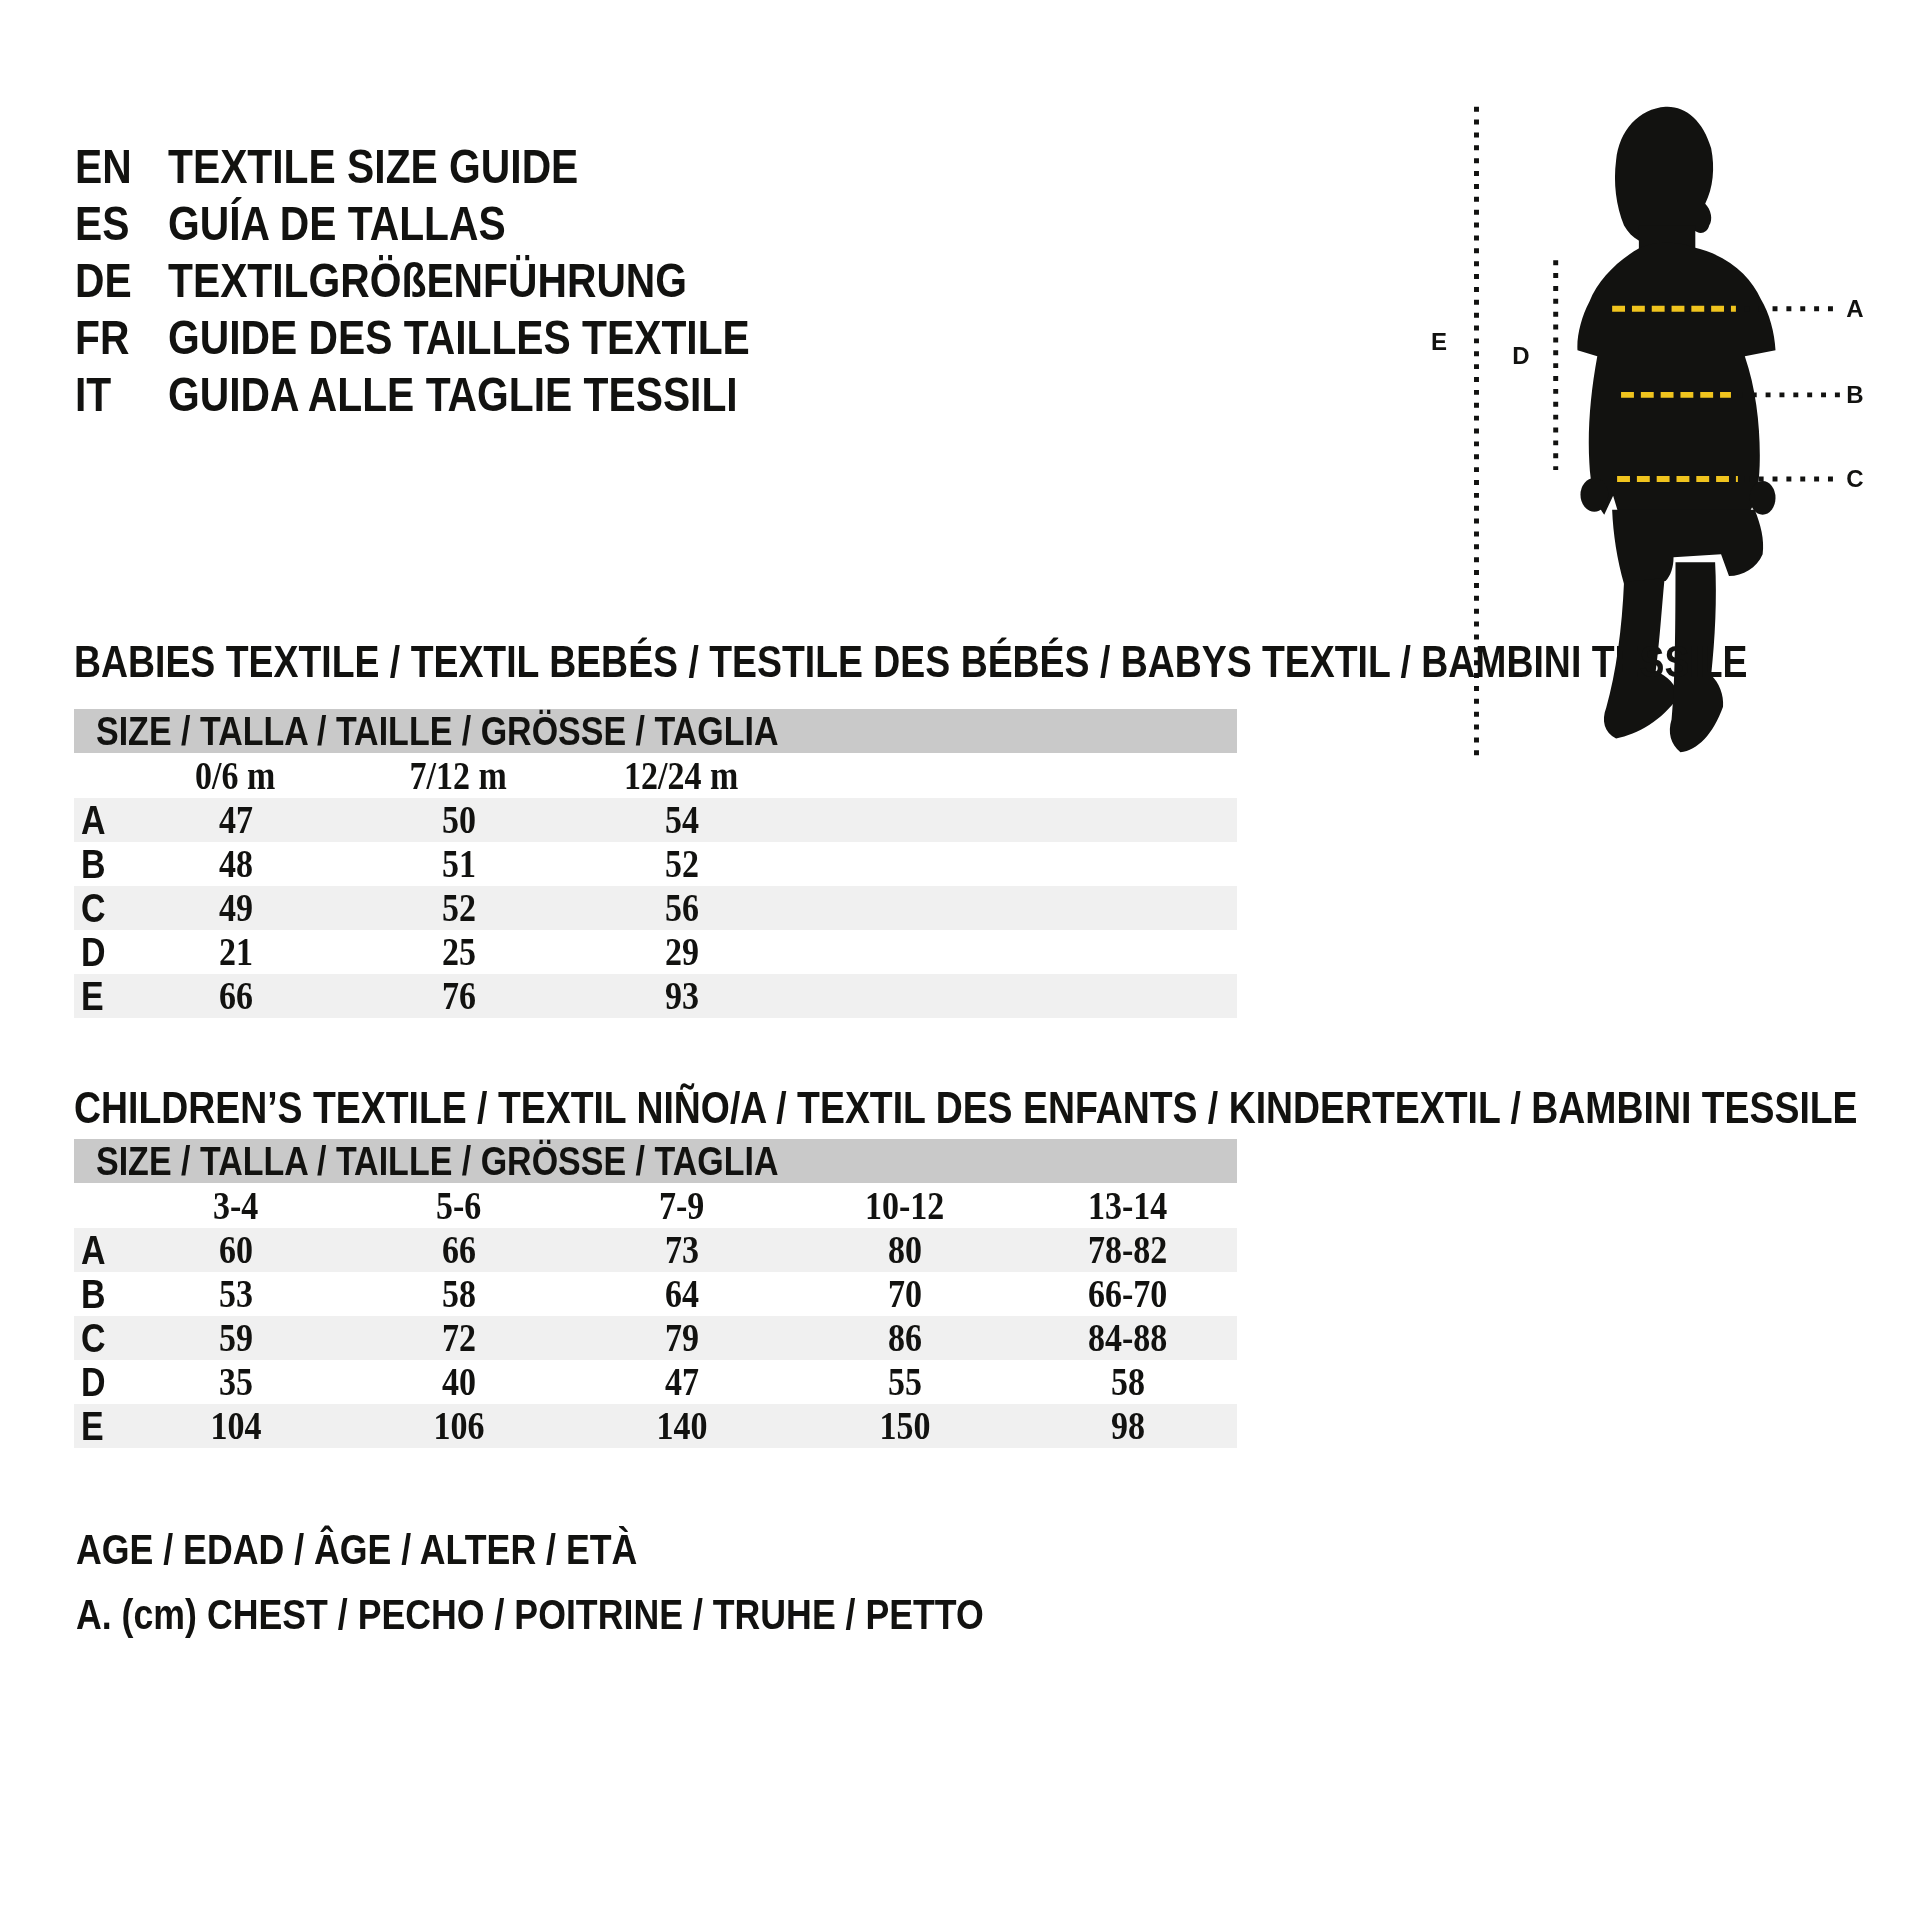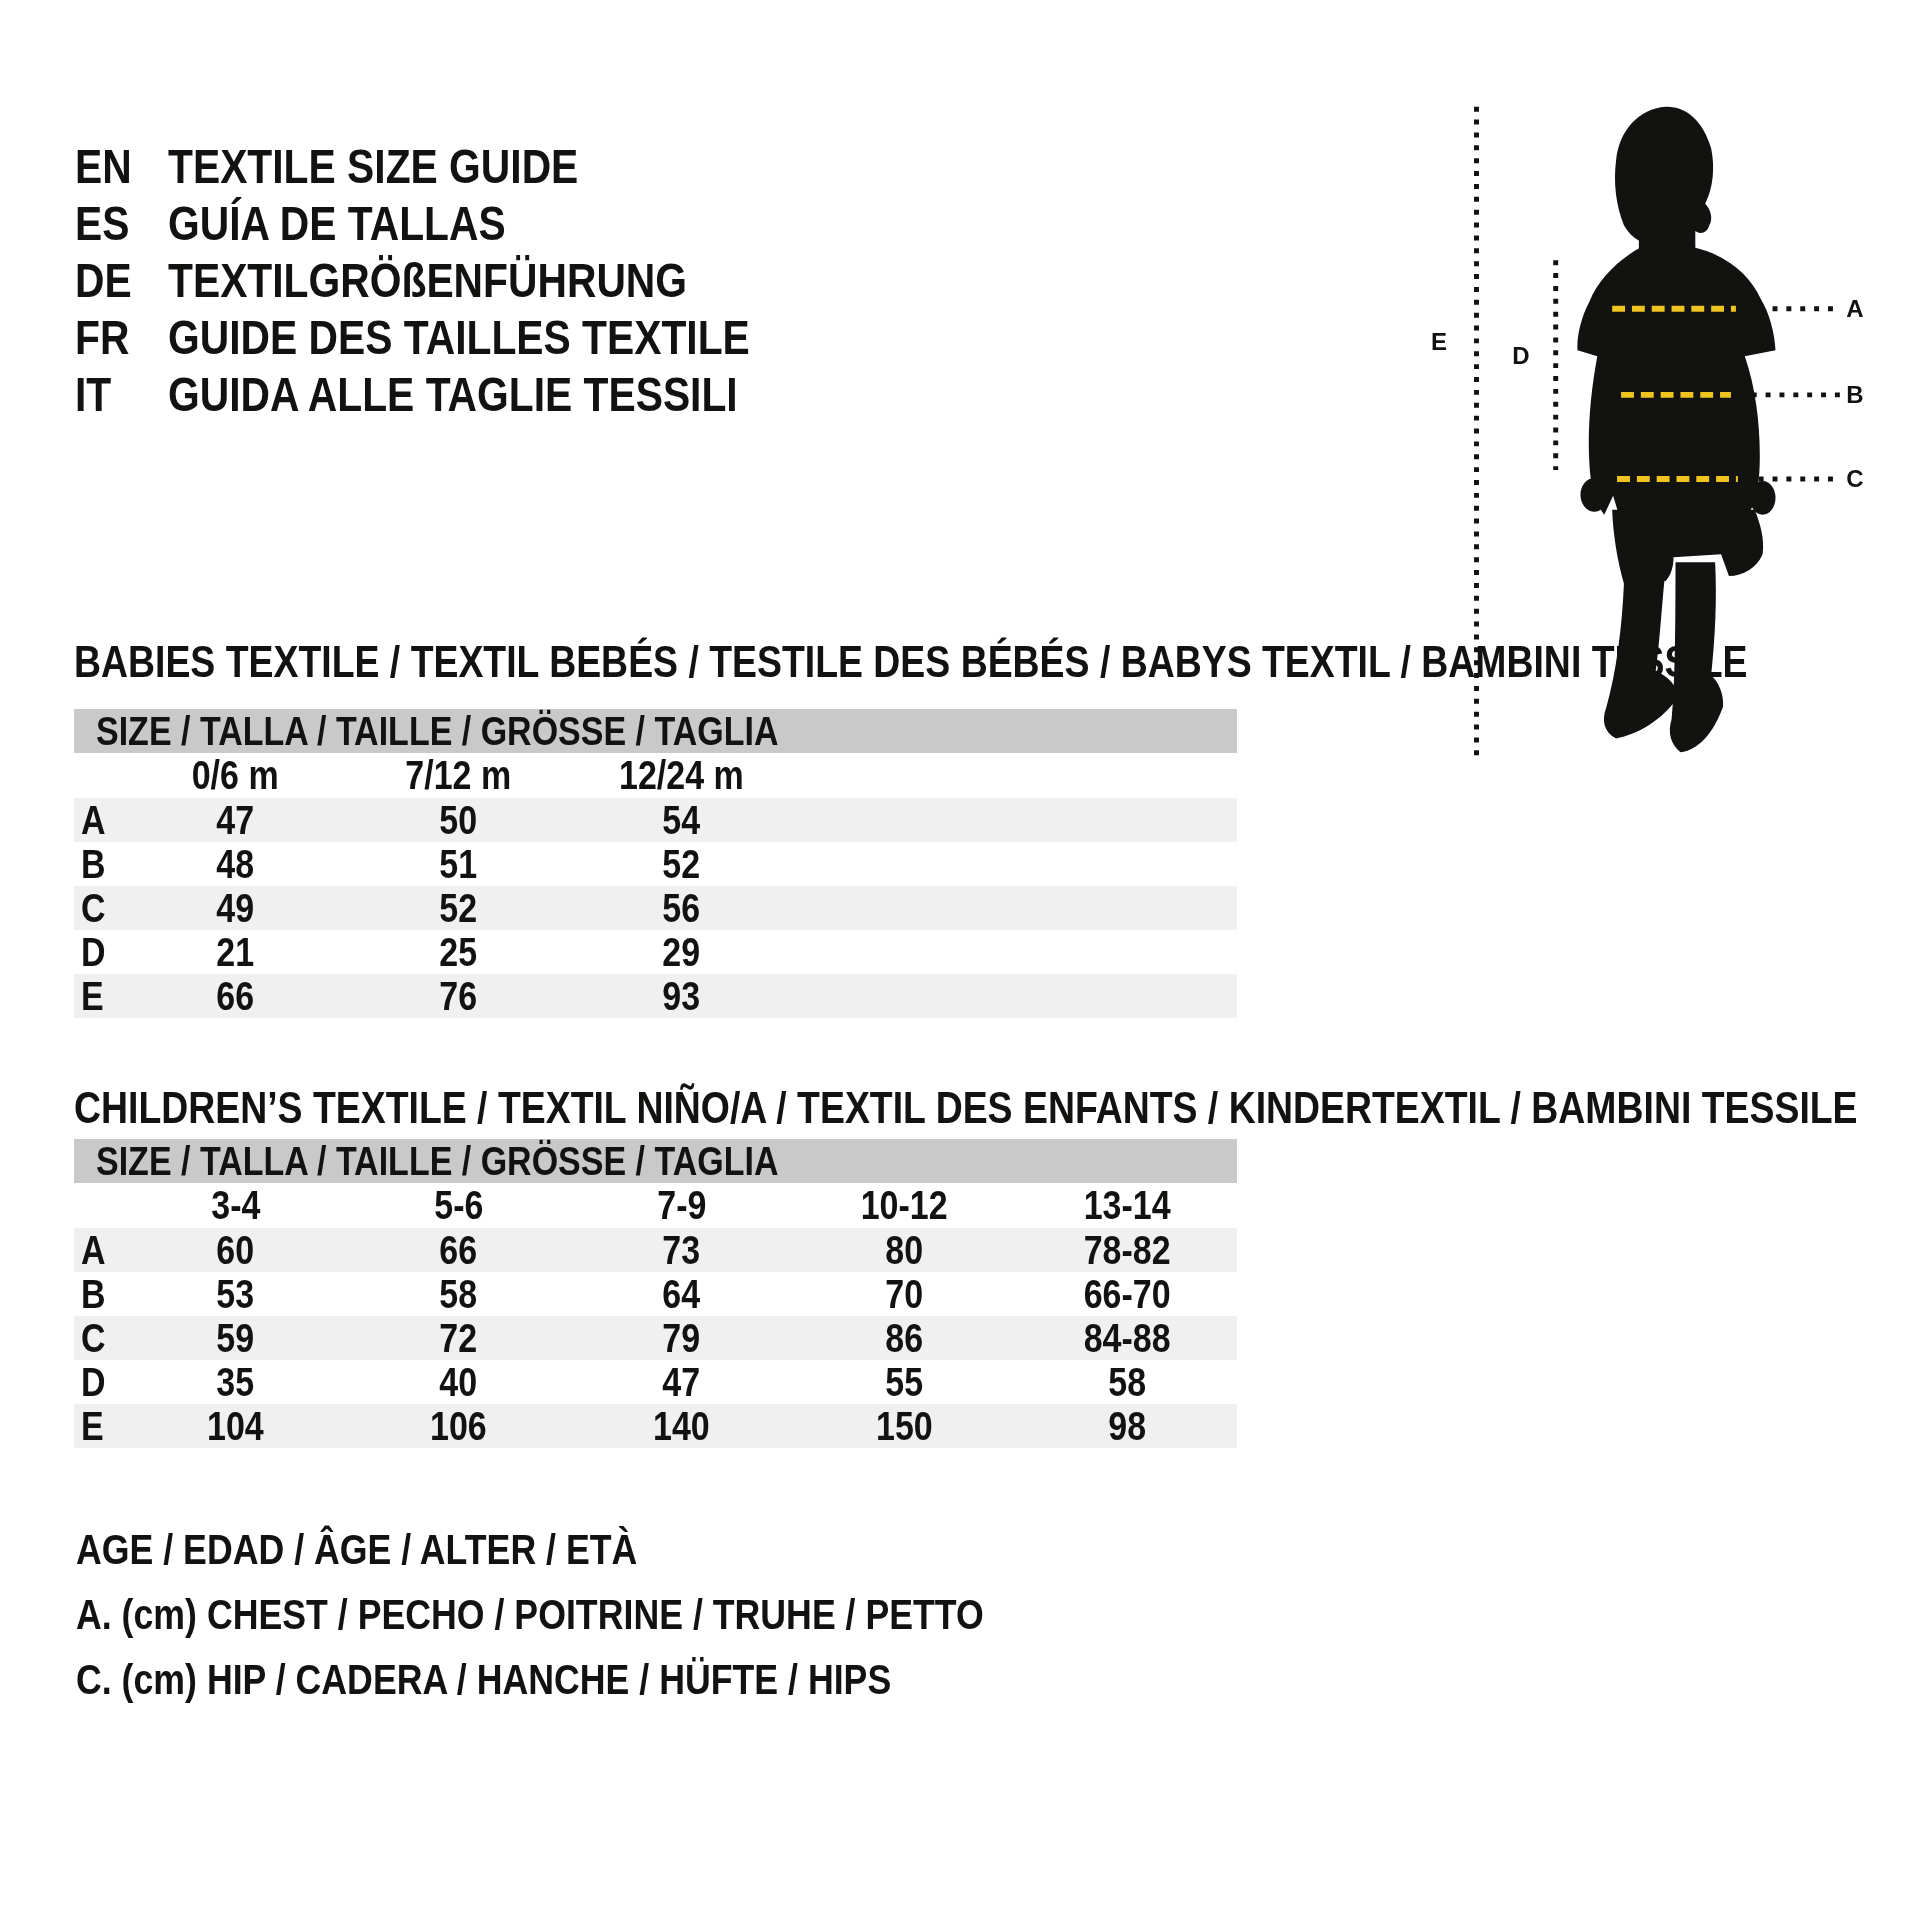--- a/index.html
+++ b/index.html
@@ -46,21 +46,21 @@
 
   
   .tbl{position:absolute;left:74px;width:1163px;font-size:40px;}
   .tbl-babies{top:709px;}
   .tbl-children{top:1139px;}
   .size-bar{height:44px;line-height:44px;background:var(--bar);padding-left:22px;}
   .trow{display:flex;height:44px;line-height:44px;}
   .trow.colhead{height:45px;line-height:45px;}
   .trow.stripe{background:var(--stripe);}
   .c0{flex:0 0 50px;width:50px;padding-left:7px;}
-  .c{flex:0 0 223px;width:223px;text-align:center;}
+  .c{flex:0 0 223px;width:223px;text-align:center;font-family:Liberation Serif, serif;}
 
   
   .legend{position:absolute;left:76px;top:1517px;font-size:42px;}
   .legend-line{height:65px;line-height:65px;}
 </style>
 </head>
 <body>
 
 <div class="page">
 
@@ -275,17 +275,16 @@
       <div class="c"><span class="cx">106</span></div>
       <div class="c"><span class="cx">140</span></div>
       <div class="c"><span class="cx">150</span></div>
       <div class="c"><span class="cx">98</span></div>
     </div>
   </div>
 
   <div class="legend">
     <div class="legend-line"><span class="cxl">AGE / EDAD / ÂGE / ALTER / ETÀ</span></div>
     <div class="legend-line"><span class="cxl">A. (cm) CHEST / PECHO / POITRINE / TRUHE / PETTO</span></div>
-    <div class="legend-line"><span class="cxl">C. (cm) HIP / CADERA / HANCHE / HÜFTE / HIPS</span></div>
   </div>
 
 </div>
 
 
 </body></html>

